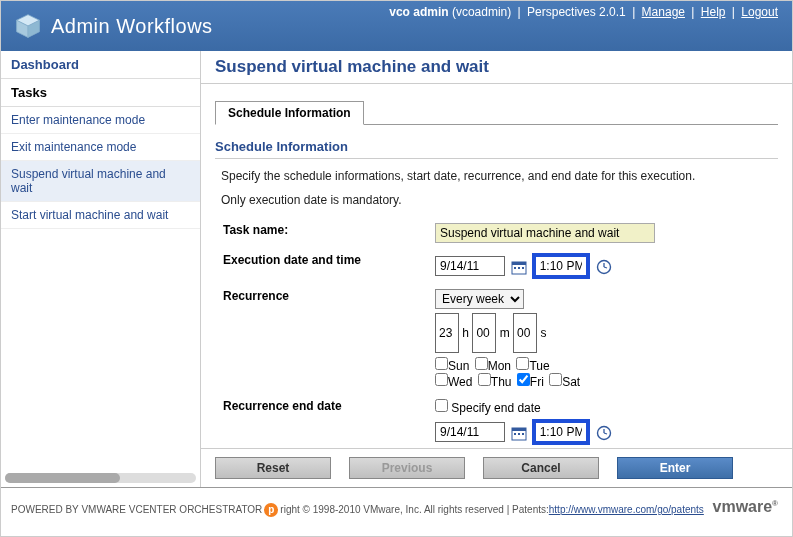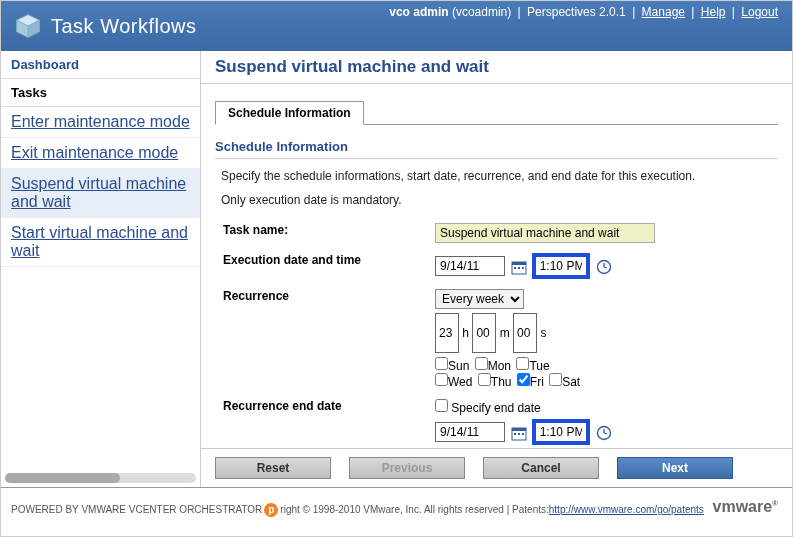--- a/index.html
+++ b/index.html
@@ -9,21 +9,21 @@
 .header-icon svg { width: 26px; height: 26px; }
 .header-title { font-size: 20px; font-weight: normal; letter-spacing: 0.5px; }
 .header-right { position: absolute; right: 14px; top: 4px; font-size: 12px; color: #fff; }
 .header-right a { color: #fff; text-decoration: underline; cursor: pointer; }
 .header-right span.sep { margin: 0 3px; }
 .main { display: flex; height: 436px; }
 .sidebar { width: 200px; border-right: 1px solid #ccc; display: flex; flex-direction: column; position: relative; }
 .sidebar-section-title { font-weight: bold; color: #2a4d8f; padding: 6px 10px; font-size: 13px; border-bottom: 1px solid #ddd; }
 .sidebar-section-title.active { color: #000; }
 .sidebar ul { list-style: none; }
-.sidebar li { padding: 6px 10px; color: #2a4d8f; font-size: 16px; border-bottom: 1px solid #eee; cursor: pointer; text-decoration: underline; }
+.sidebar li { padding: 6px 10px; color: #2a4d8f; font-size: 12px; border-bottom: 1px solid #eee; cursor: pointer; }
 .sidebar li.selected { background: #e8eef7; }
 .scroll-track { position: absolute; bottom: 4px; left: 4px; right: 4px; height: 10px; background: #ddd; border-radius: 5px; }
 .scroll-thumb { position: absolute; left: 0; top: 0; width: 60%; height: 10px; background: #aaa; border-radius: 5px; }
 .content { flex: 1; display: flex; flex-direction: column; border-left: 0; }
 .content-inner { flex: 1; padding: 10px 14px; overflow: auto; }
 .page-title { color: #2a4d8f; font-size: 17px; font-weight: bold; padding: 6px 14px; border-bottom: 1px solid #ccc; }
 .tab-row { margin-top: 6px; border-bottom: 1px solid #999; }
 .tab { display: inline-block; border: 1px solid #999; border-bottom: 1px solid #fff; background: #fff; padding: 4px 12px; font-weight: bold; font-size: 12px; position: relative; top: 1px; }
 .section-heading { color: #2a4d8f; font-weight: bold; font-size: 13px; margin: 14px 0 8px 0; border-bottom: 1px solid #ccc; padding-bottom: 4px; }
 .help-text { font-size: 12px; color: #222; margin: 10px 0 8px 6px; }
@@ -52,21 +52,21 @@
 <body>
 
 <div class="header">
   <span class="header-icon">
     <svg viewBox="0 0 32 32">
         <polygon points="16,2 30,9 16,16 2,9" fill="#d4e8f5" stroke="#88b0cc"></polygon>
         <polygon points="2,9 16,16 16,30 2,23" fill="#a7c9de" stroke="#88b0cc"></polygon>
         <polygon points="30,9 30,23 16,30 16,16" fill="#8eb8d2" stroke="#88b0cc"></polygon>
       </svg>
   </span>
-  <span class="header-title">Task Workflows</span>
+  <span class="header-title">Admin Workflows</span>
   <div class="header-right">
     <b>vco admin</b>
     <span>(vcoadmin)</span>
     <span class="sep">|</span>
     <span>Perspectives 2.0.1</span>
     <span class="sep">|</span>
     <a>Manage</a>
     <span class="sep">|</span>
     <a>Help</a>
     <span class="sep">|</span>
@@ -181,21 +181,21 @@
             </div>
           </td>
         </tr>
       </tbody>
         </table>
     </div>
     <div class="button-bar">
       <button class="btn">Reset</button>
       <button class="btn disabled">Previous</button>
       <button class="btn">Cancel</button>
-      <button class="btn primary">Next</button>
+      <button class="btn primary">Enter</button>
     </div>
   </div>
 </div>
 
 <div class="footer">
   <span>POWERED BY VMWARE VCENTER ORCHESTRATOR</span>
   <span class="p-icon">p</span>
   <span>right © 1998-2010 VMware, Inc. All rights reserved | Patents: </span>
   <a>http://www.vmware.com/go/patents</a>
   <span class="vmware-logo"><span>vmware</span><sup style="font-size:8px;">®</sup></span>

